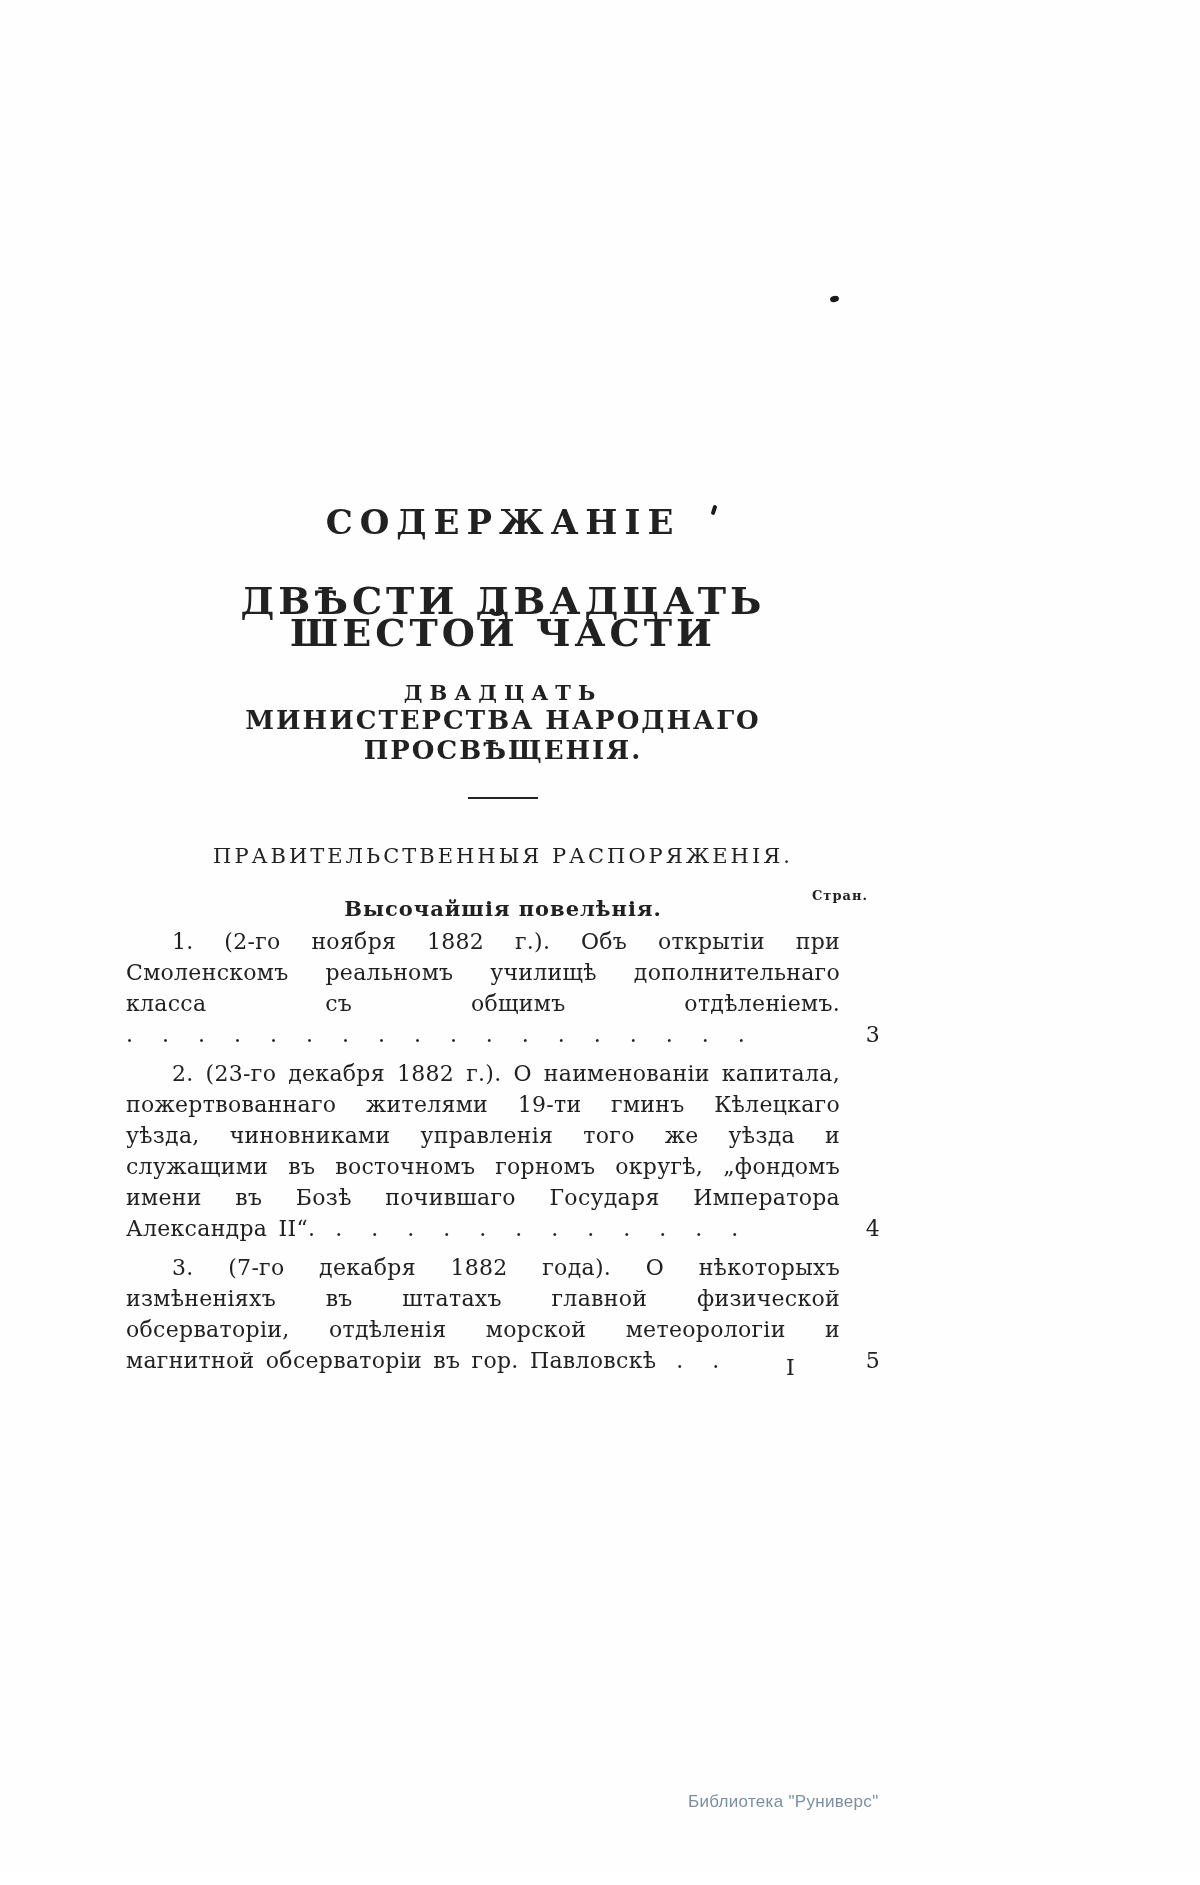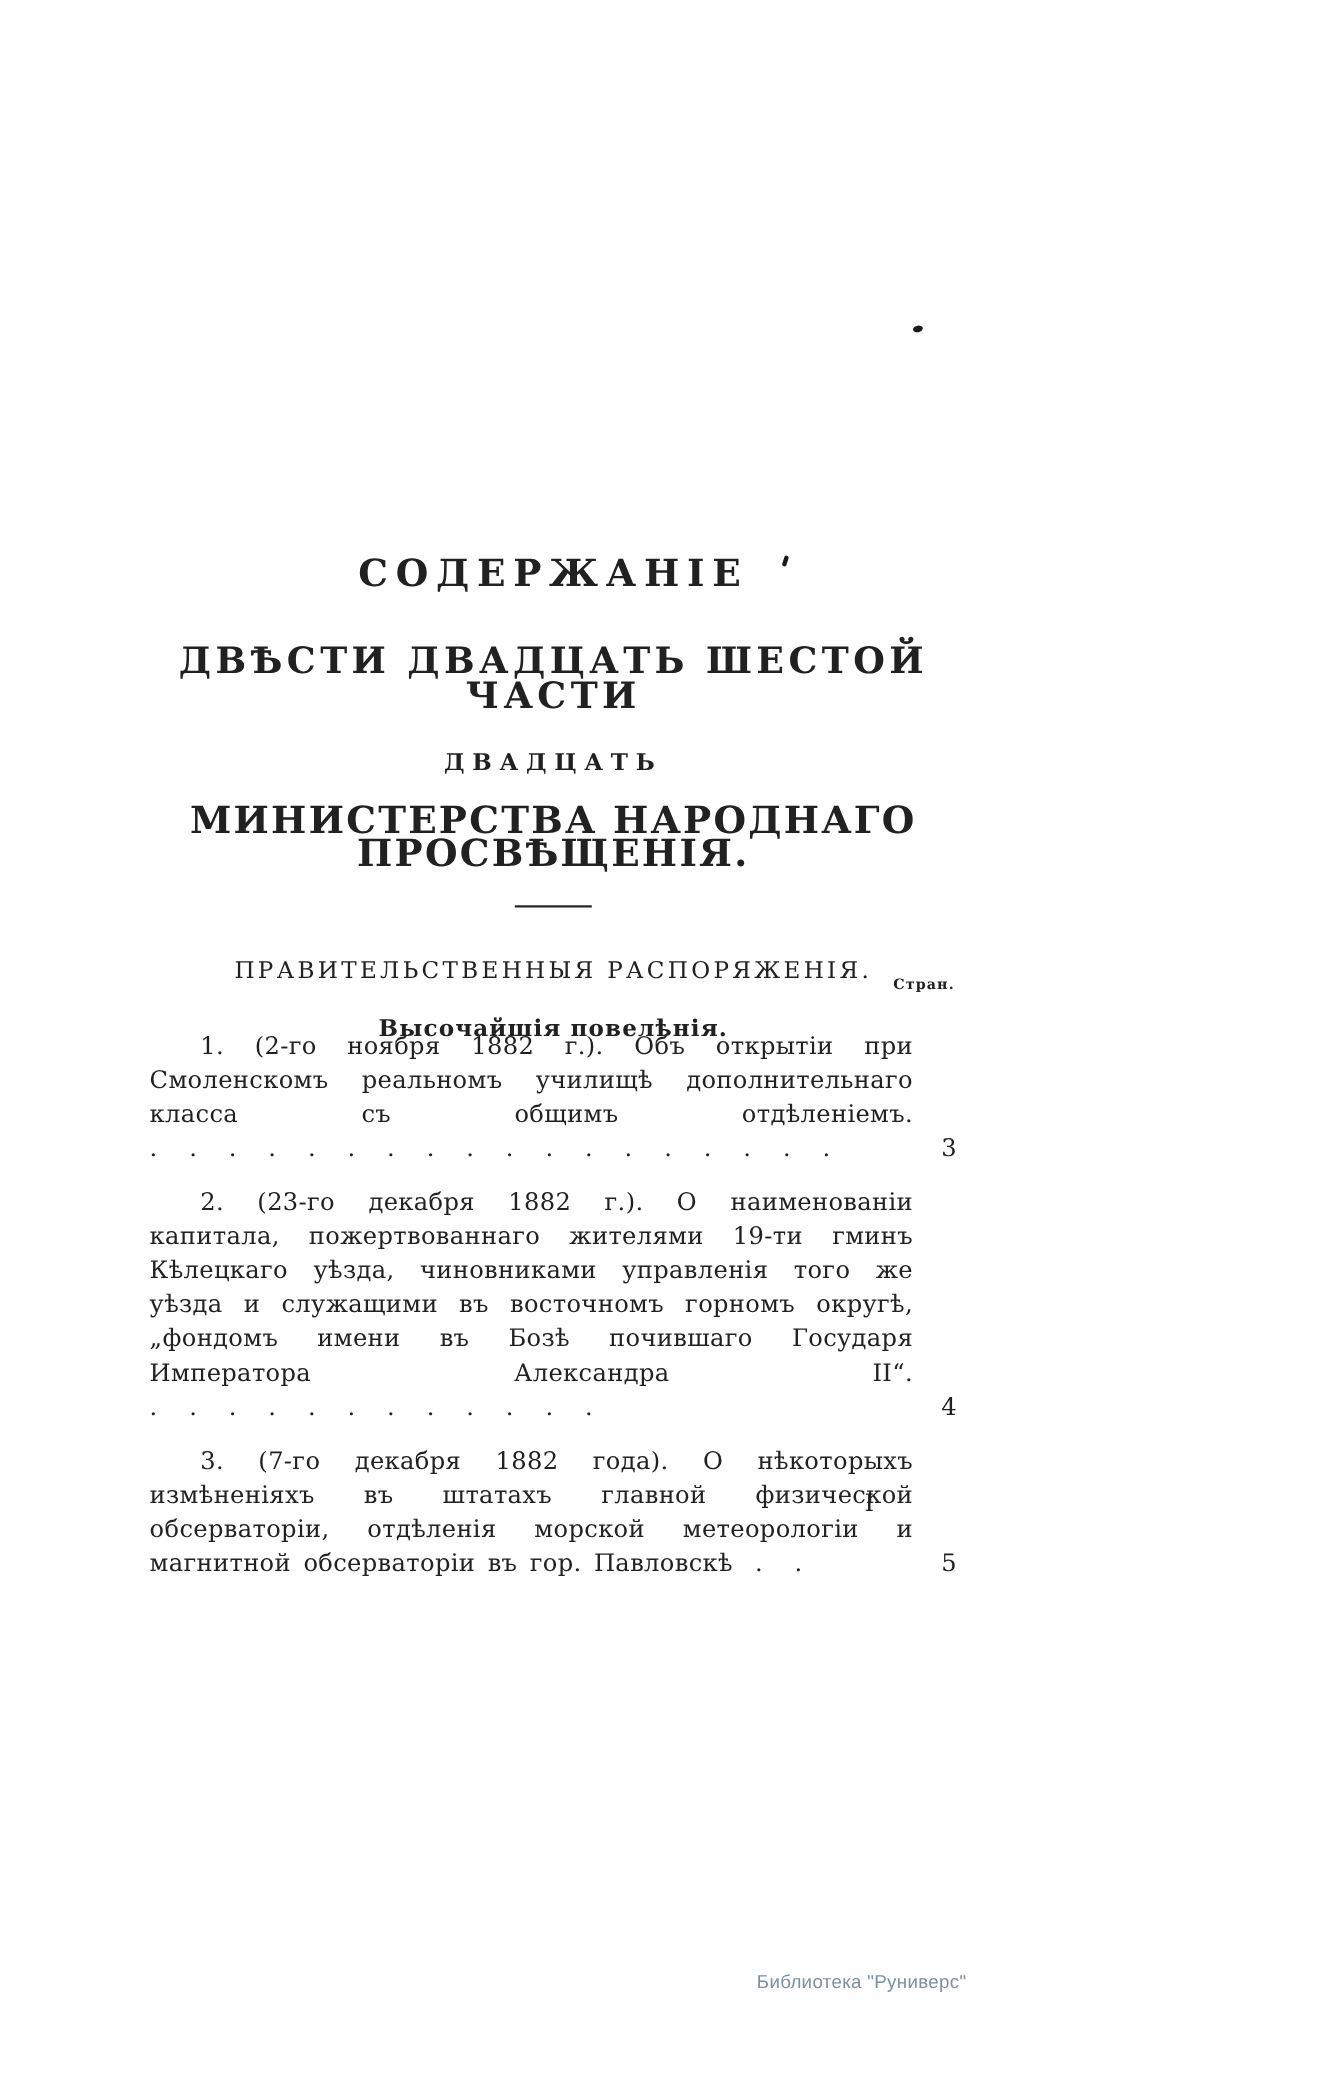--- a/index.html
+++ b/index.html
@@ -33,35 +33,34 @@
   }
   .title {
     margin: 0;
     font-size: 34px;
     font-weight: bold;
     letter-spacing: 7px;
     line-height: 38px;
   }
   .volume {
     margin: 44px 0 0 0;
-    font-size: 33px;
+    font-size: 38px;
     font-weight: bold;
     letter-spacing: 4px;
     line-height: 32px;
   }
   .journal-word {
     margin-top: 32px;
     font-size: 21px;
     font-weight: bold;
     letter-spacing: 7px;
     line-height: 24px;
   }
   .ministry {
-    margin-top: 26px;
-    font-size: 34px;
+    font-size: 26px;
     font-weight: bold;
     letter-spacing: 2px;
     line-height: 30px;
   }
   .rule {
     width: 70px;
     border: none;
     border-top: 2px solid #222;
     margin: 32px auto 0 auto;
   }
@@ -94,21 +93,21 @@
   }
   .entry {
     position: relative;
     font-size: 22px;
     line-height: 31px;
     text-align: justify;
     text-indent: 46px;
     word-spacing: 4px;
     letter-spacing: 0.3px;
     padding-right: 40px;
-    margin: 18px;
+    margin: 8px;
   }
   .leader {
     letter-spacing: 9px;
     text-indent: 0;
     white-space: nowrap;
     overflow: hidden;
   }
   .pagenum {
     position: absolute;
     right: 0; bottom: 0;

